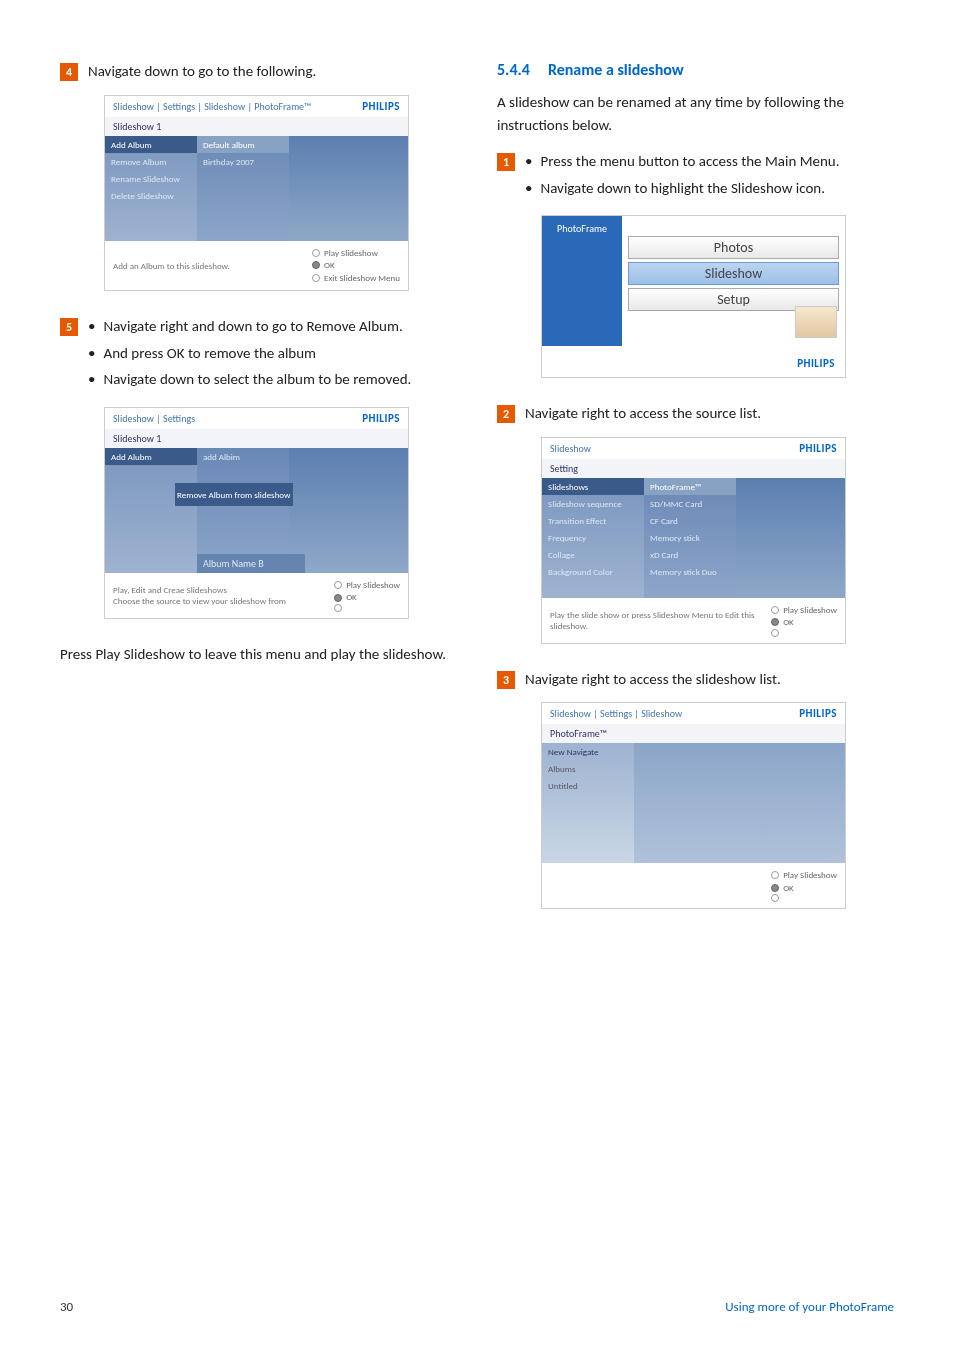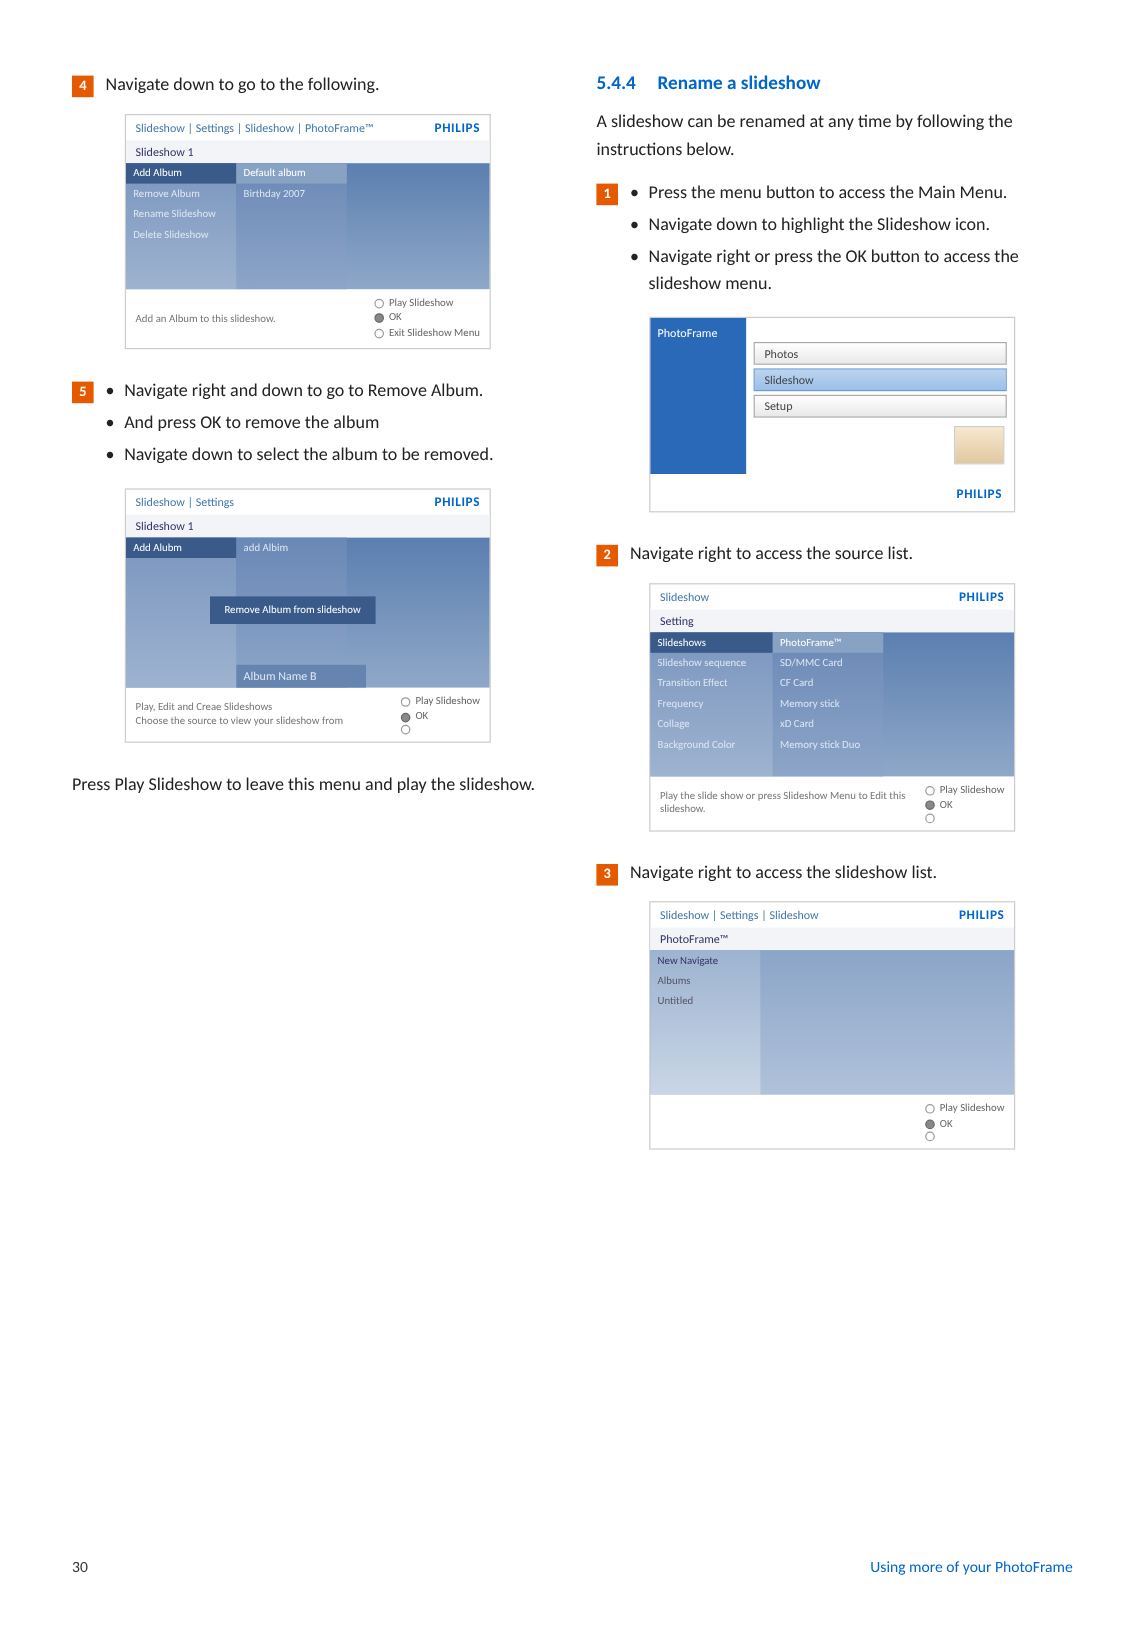--- a/index.html
+++ b/index.html
@@ -22,30 +22,30 @@
   .ss-item.sel { background: #3a5a8a; color: #fff; }
   .ss-item.lightsel { background: #88a2c4; color: #fff; }
   .ss-footer { display: flex; align-items: center; padding: 6px 8px; gap: 6px; }
   .ss-help { flex: 1; color: #777; font-size: 9px; }
   .ss-controls { font-size: 9px; color: #666; line-height: 1.4; }
   .ss-controls .row { display: flex; gap: 4px; align-items: center; }
   .circ { width: 8px; height: 8px; border-radius: 50%; border: 1px solid #999; display: inline-block; }
   .circ.dark { background: #888; border-color: #666; }
   .philips { color: #0066cc; font-weight: bold; font-size: 11px; letter-spacing: 0.5px; }
   .ss-header { display: flex; justify-content: space-between; align-items: center; }
-  .ss-popup { position: absolute; top: 49px; left: 70px; background: #3a5a8a; color: #fff; padding: 6px 12px; font-size: 9px; }
+  .ss-popup { position: absolute; top: 35px; left: 70px; background: #3a5a8a; color: #fff; padding: 6px 2px; font-size: 9px; }
   .ss-albumname { position: absolute; bottom: 0; left: 92px; width: 108px; background: #6585b0; color: #dde6f2; padding: 3px 6px; font-size: 10px; }
   .section-heading { color: #0066cc; font-size: 16px; font-weight: bold; margin-bottom: 12px; }
   .section-heading .num { margin-right: 18px; }
   .para { font-size: 15px; line-height: 1.5; margin-bottom: 14px; }
   .frame-screenshot { margin: 12px 0 24px 44px; width: 305px; border: 1px solid #ccc; }
-  .frame-top { display: flex; }
+  .frame-top { display: flex; text-align: center; }
   .frame-side { width: 80px; background: #2a68b8; color: #fff; font-size: 10px; padding: 6px; }
   .frame-main { flex: 1; background: #fff; padding: 20px 6px 6px 6px; min-height: 130px; position: relative; }
-  .frame-btn { border: 1px solid #aaa; padding: 2px 8px; font-size: 10px; color: #444; margin-bottom: 3px; background: linear-gradient(#fff,#e8e8e8); }
+  .frame-btn { border: 1px solid #aaa; padding: 2px 8px; font-size: 14px; color: #444; margin-bottom: 3px; background: linear-gradient(#fff,#e8e8e8); }
   .frame-btn.sel { background: linear-gradient(#bcd4f0,#9cc0e8); border-color: #6a9dd8; }
   .frame-thumbs { position: absolute; right: 8px; bottom: 8px; width: 42px; height: 32px; border: 1px solid #ccc; background: linear-gradient(#f8e8d0,#e0c8a0); }
   .frame-bottom { text-align: right; padding: 6px 10px; }
   .footer { position: absolute; bottom: 40px; left: 60px; right: 60px; display: flex; justify-content: space-between; font-size: 13px; }
   .footer-right { color: #0066cc; }
   .pagenum { color: #333; }
   .ss-body2 { min-height: 120px; }
   .ss-leftcol2 { width: 92px; background: linear-gradient(#9db3d0, #cad6e6); }
 </style>
 </head>
@@ -162,23 +162,20 @@
 
     <div class="step-line">
       <span class="step-num">1</span>
       <div style="flex:1">
         <div class="bullet">
             <span><span>Press the </span><span class="bold">menu</span><span> button to access the Main Menu.</span></span>
           </div>
         <div class="bullet">
             <span><span>Navigate </span><span class="bold">down</span><span> to highlight the Slideshow icon.</span></span>
           </div>
-        <div class="bullet">
-            <span><span>Navigate </span><span class="bold">right</span><span> or press the </span><span class="bold">OK</span><span> button to access the slideshow menu.</span></span>
-          </div>
       </div>
     </div>
 
     <div class="frame-screenshot">
       <div class="frame-top">
         <div class="frame-side">PhotoFrame</div>
         <div class="frame-main">
           <div class="frame-btn">Photos</div>
           <div class="frame-btn sel">Slideshow</div>
           <div class="frame-btn">Setup</div>

